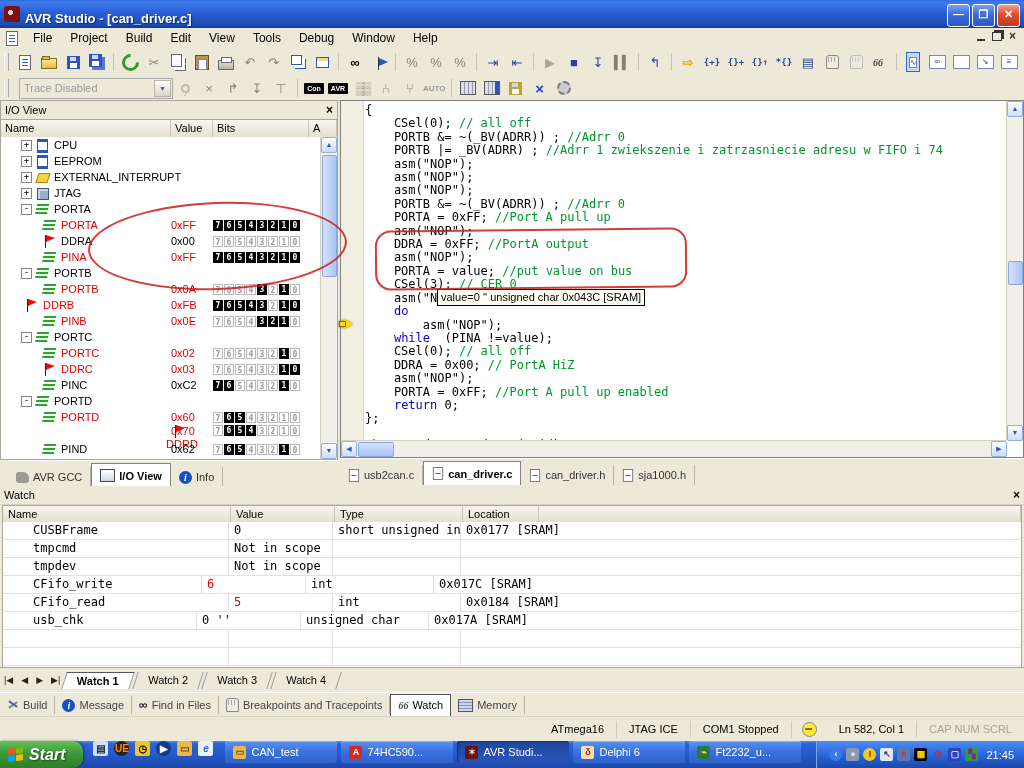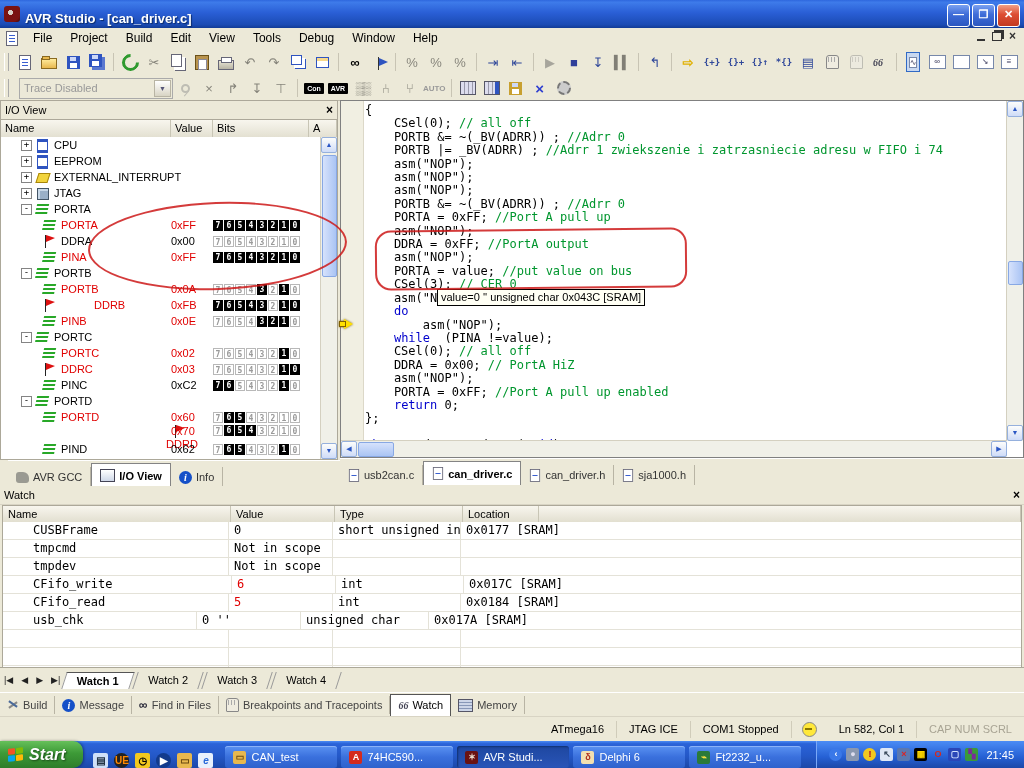--- a/index.html
+++ b/index.html
@@ -162,21 +162,21 @@
   .btab{display:flex;align-items:center;height:18px;padding:0 7px;font-size:11px;color:#444;border-right:1px solid #b8b4a4;}
   .btab.active{background:#fff;border:1px solid #555;height:21px;color:#000;}
   
   .statusbar{position:absolute;left:0;top:716px;width:1024px;height:25px;background:#ECE9D8;display:flex;align-items:center;font-size:11px;border-top:1px solid #d8d4c4;}
   .spanel{padding:0 12px;height:17px;line-height:17px;border-right:1px solid #d0ccba;white-space:nowrap;}
   .sgray{color:#a8a494;}
   .stop-light{width:13px;height:13px;border-radius:50%;background:#ffe83a;border:1px solid #888;position:relative;margin:0 10px;}
   .stop-light::after{content:"";position:absolute;left:2px;top:5px;width:7px;height:2px;background:#887700;}
   
   .taskbar{position:absolute;left:0;top:741px;width:1024px;height:27px;
-     background:linear-gradient(180deg,#4b8cf5 0%,#2b63d8 10%,#2458c8 55%,#1c48a8 100%);display:flex;align-items:flex-end;color:#fff;}
+     background:linear-gradient(180deg,#4b8cf5 0%,#2b63d8 10%,#2458c8 55%,#1c48a8 100%);display:flex;align-items:flex-start;color:#fff;}
   .startbtn{height:27px;padding:0 18px 0 8px;border-radius:0 10px 10px 0;display:flex;align-items:center;gap:5px;
      background:linear-gradient(180deg,#66c05a 0%,#3d9a37 45%,#2e7d2a 100%);box-shadow:1px 0 3px rgba(0,0,0,.4);}
   .startbtn .label{font:bold italic 16px "Liberation Sans",sans-serif;color:#fff;text-shadow:1px 1px 2px #1a4a18;}
   .winflag{width:16px;height:14px;display:grid;grid-template-columns:7px 7px;grid-template-rows:6px 6px;gap:1px;transform:skewY(-6deg);}
   .winflag i{border-radius:1px;}
   .ql{display:flex;align-items:center;gap:6px;padding:0 10px;}
   .qli{width:15px;height:15px;border-radius:2px;font-size:10px;font-weight:bold;text-align:center;line-height:15px;}
   .taskbtn{height:22px;margin:0 2px;padding:0 8px;min-width:96px;border-radius:3px;display:flex;align-items:center;gap:5px;
      background:linear-gradient(180deg,#5a92f2,#3a70dd 50%,#2f62cc);box-shadow:inset 0 1px 0 #8ab2f8;font-size:11px;white-space:nowrap;overflow:hidden;}
   .taskbtn.active{background:linear-gradient(180deg,#1e47a0,#2a55b8);box-shadow:inset 1px 1px 2px #10306e;}
@@ -505,21 +505,21 @@
             <span class="bit off">7</span>
             <span class="bit off">6</span>
             <span class="bit off">5</span>
             <span class="bit off">4</span>
             <span class="bit on">3</span>
             <span class="bit off">2</span>
             <span class="bit on">1</span>
             <span class="bit off">0</span>
           </span>
         </div>
-        <div class="trow" style="position: relative; padding-left: 42px; gap: 33px;">
+        <div class="trow" style="position: relative; padding-left: 24px;">
           <span class="ti ti-flag"></span>
           <span class="tname red">DDRB</span>
           <span class="tval red">0xFB</span>
           <span class="tbits">
             <span class="bit on">7</span>
             <span class="bit on">6</span>
             <span class="bit on">5</span>
             <span class="bit on">4</span>
             <span class="bit on">3</span>
             <span class="bit off">2</span>
@@ -729,21 +729,21 @@
           <span class="wcell" style="width: 128px;"></span>
           <span class="wcell" style="flex: 1 1 0%; border-right: none;"></span>
         </div>
         <div class="wrow">
           <span class="wcell" style="width: 226px; padding-left: 30px;">tmpdev</span>
           <span class="wcell wval" style="width: 104px;">Not in scope</span>
           <span class="wcell" style="width: 128px;"></span>
           <span class="wcell" style="flex: 1 1 0%; border-right: none;"></span>
         </div>
         <div class="wrow">
-          <span class="wcell" style="width: 229px; padding-left: 30px;">CFifo_write</span>
+          <span class="wcell" style="width: 199px; padding-left: 30px;">CFifo_write</span>
           <span class="wcell wval red" style="width: 104px;">6</span>
           <span class="wcell" style="width: 128px;">int</span>
           <span class="wcell" style="flex: 1 1 0%; border-right: none;">0x017C [SRAM]</span>
         </div>
         <div class="wrow">
           <span class="wcell" style="width: 226px; padding-left: 30px;">CFifo_read</span>
           <span class="wcell wval red" style="width: 104px;">5</span>
           <span class="wcell" style="width: 128px;">int</span>
           <span class="wcell" style="flex: 1 1 0%; border-right: none;">0x0184 [SRAM]</span>
         </div>

